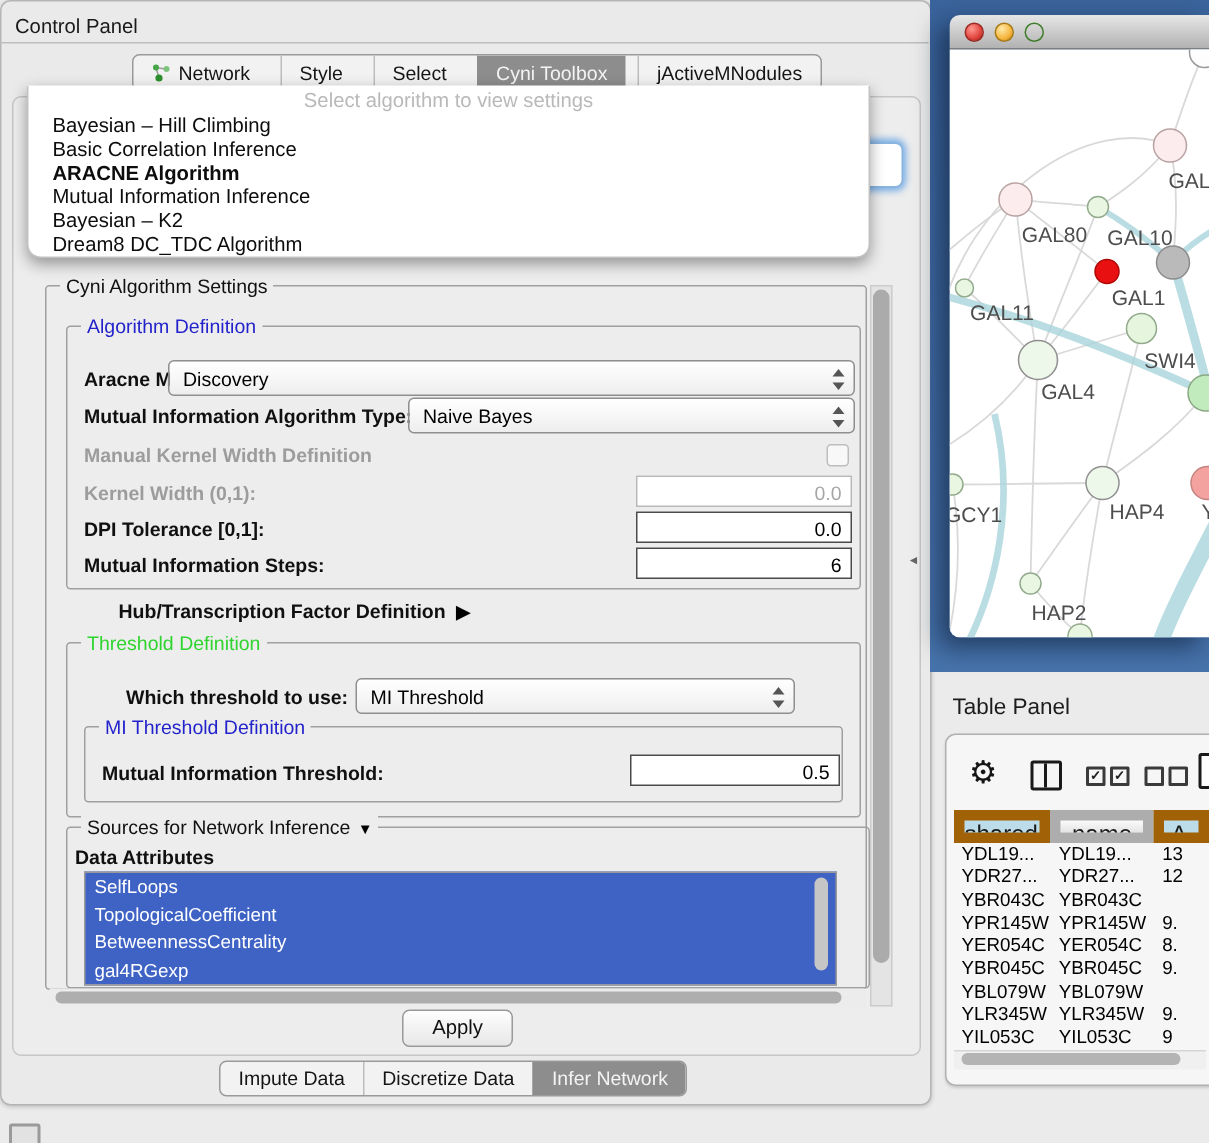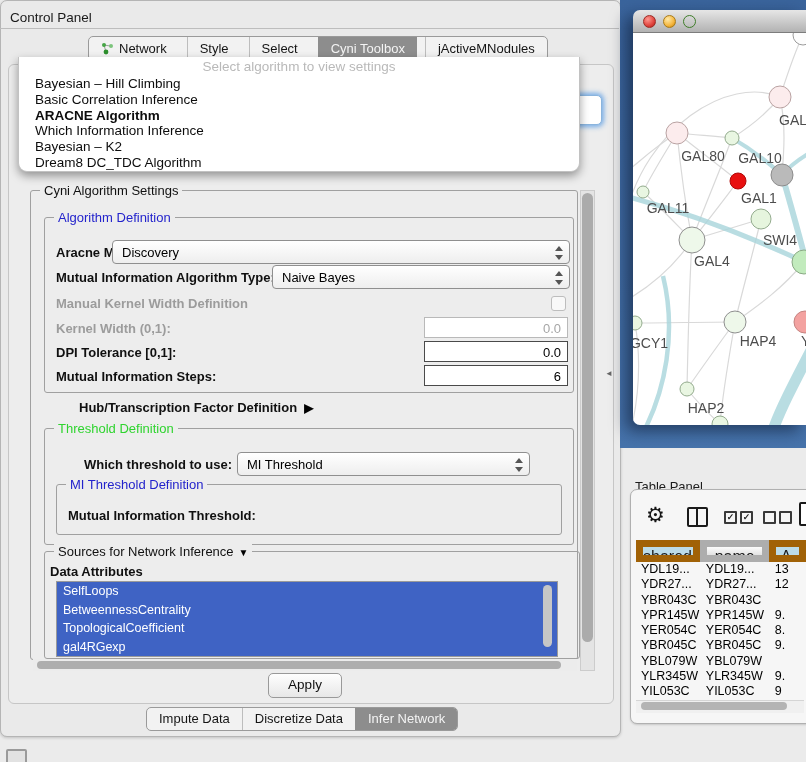--- a/index.html
+++ b/index.html
@@ -86,21 +86,21 @@
   .net-titlebar{left:0;top:0;width:100%;height:23px;background:linear-gradient(#e6e6e6,#b2b2b2);
                 border-bottom:1px solid #7d7d7d;box-sizing:border-box;}
   .light{position:absolute;top:5px;width:13px;height:13px;border-radius:50%;box-sizing:border-box;}
   .light.r{left:10px;background:radial-gradient(circle at 35% 30%,#ff9890,#e0443e 60%,#a21d17);border:1px solid #9c2b24;}
   .light.y{left:30px;background:radial-gradient(circle at 35% 30%,#ffe9a8,#f5b63e 60%,#c07c0a);border:1px solid #a87b18;}
   .light.g{left:50px;background:radial-gradient(circle at 35% 30%,#c9f3b0,#62ba46 60%,#2e7d18;);border:1px solid #3f7d2a;}
   .net-content{left:0;top:23px;width:173px;height:392px;background:#fff;}
   .node-label{font-family:"Liberation Sans",sans-serif;font-size:14px;fill:#4d4d4d;}
 
   
-  .tp-title{left:635px;top:479px;font-size:13px;color:#1c1c1c;}
+  .tp-title{left:635px;top:463px;font-size:15px;color:#1c1c1c;}
   .tp-box{left:630px;top:489px;width:176px;height:233px;background:#f6f6f6;border:1px solid #b0b0b0;
           border-radius:7px 0 0 7px;box-shadow:0 1px 2px rgba(0,0,0,.15);}
   .gear{left:646px;top:503px;font-size:21px;color:#151515;}
   .colsic{left:687px;top:507px;width:17px;height:16px;border:2px solid #1a1a1a;border-radius:2px;}
   .colsic:after{content:"";position:absolute;left:7px;top:0;width:2px;height:16px;background:#1a1a1a;}
   .cbx{position:absolute;width:9px;height:9px;border:2px solid #3a3a3a;border-radius:1px;font-size:9px;
        line-height:9px;text-align:center;color:#222;font-weight:bold;}
   .docic{left:799px;top:502px;width:16px;height:20px;border:2px solid #1a1a1a;border-radius:2px;background:#fff;}
   .tp-table{left:636px;top:540px;width:170px;height:160px;overflow:hidden;}
   .tp-head{display:flex;height:22px;}
@@ -191,29 +191,30 @@
   </div>
   <div class="lbl" style="left:84px;top:457px;">Which threshold to use:</div>
   <div class="combo" style="left:237px;top:452px;width:293px;">
     <span>MI Threshold</span>
     <span class="spin"></span>
   </div>
   <div class="grp" style="left:56px;top:484px;width:504px;height:49px;">
     <span class="grp-title t-blue">MI Threshold Definition</span>
   </div>
   <div class="lbl" style="left:68px;top:508px;">Mutual Information Threshold:</div>
+  <div class="tfield" style="left:420px;top:503px;width:140px;">0.5</div>
 
   <div class="grp" style="left:44px;top:551px;width:534px;height:106px;">
     <span class="grp-title"><span>Sources for Network Inference</span><span class="arrow-d">▼</span></span>
   </div>
   <div class="lbl" style="left:50px;top:564px;">Data Attributes</div>
   <div class="abs attr-list">
       <div class="attr-item">SelfLoops</div>
+      <div class="attr-item">TopologicalCoefficient</div>
       <div class="attr-item">BetweennessCentrality</div>
-      <div class="attr-item">TopologicalCoefficient</div>
       <div class="attr-item">gal4RGexp</div>
     </div>
   <div class="abs attr-sb"></div>
 
   <div class="abs vsb"></div>
   <div class="abs vsb-thumb"></div>
   <div class="abs hsb"></div>
   <div class="abs hsb-thumb"></div>
 
   <div class="abs apply-btn">Apply</div>
@@ -229,21 +230,21 @@
         <span>Infer Network</span>
       </div>
   </div>
 
   <div class="abs dropdown">
     <div class="dd-prompt">Select algorithm to view settings</div>
     <div>
         <div class="dd-item">Bayesian – Hill Climbing</div>
         <div class="dd-item">Basic Correlation Inference</div>
         <div class="dd-item" style="font-weight: bold;">ARACNE Algorithm</div>
-        <div class="dd-item">Which Information Inference</div>
+        <div class="dd-item">Mutual Information Inference</div>
         <div class="dd-item">Bayesian – K2</div>
         <div class="dd-item">Dream8 DC_TDC Algorithm</div>
       </div>
   </div>
 
   <div class="abs grip">◄</div>
 
   <div class="abs desktop"></div>
   <div class="abs net-win">
     <div class="abs net-titlebar">

